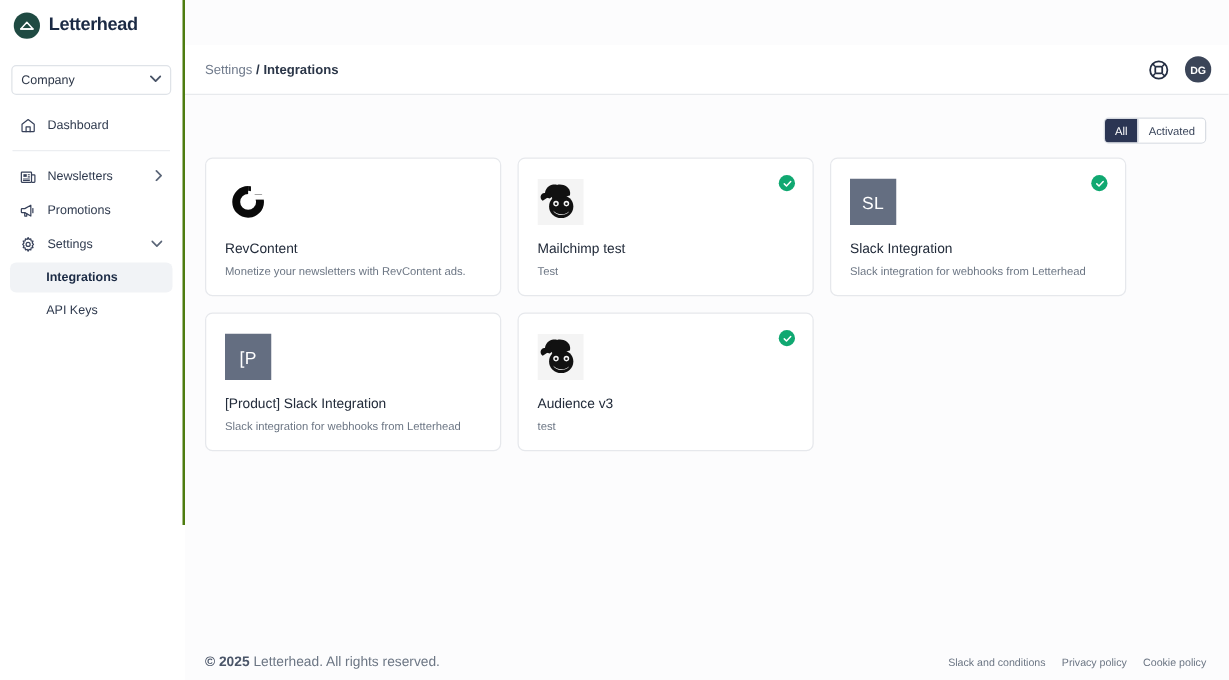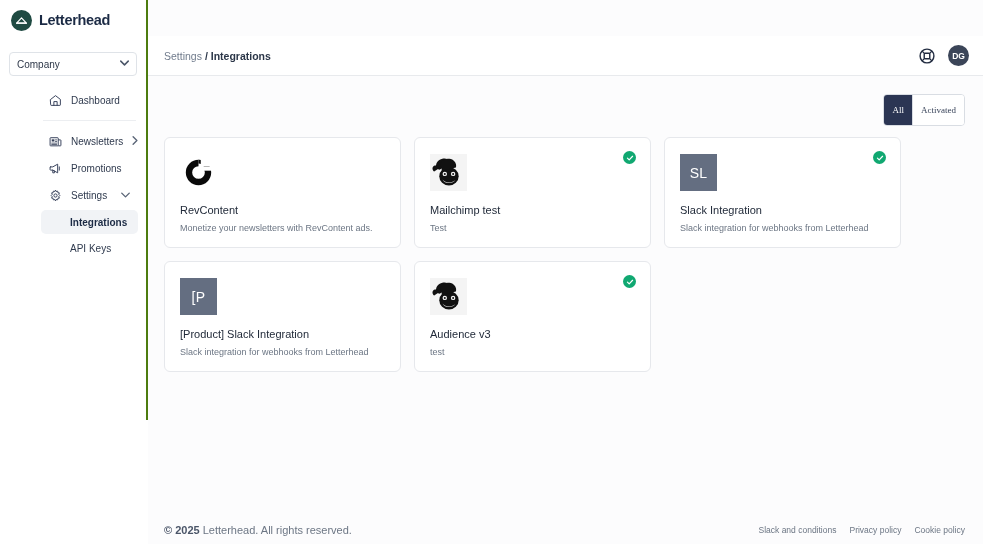--- a/index.html
+++ b/index.html
@@ -36,21 +36,21 @@
   .company-select {
     margin: 12px 9px 0 9px;
     height: 24px;
     border: 1px solid #dfe3e8; border-radius: 4px;
     background: #fff;
     display: flex; align-items: center; justify-content: space-between;
     padding: 0 7px;
     font-size: 10px; color: #2d3748;
   }
   .chev { font-size: 8px; color: #4a5568; line-height: 1; }
-  .nav { margin-top: 10px; padding-left: 33px; }
+  .nav { margin-top: 10px; }
   .nav-item {
     display: flex; align-items: center; gap: 9px;
     height: 26px; margin: 1px 8px; padding: 0 8px;
     font-size: 10px; color: #2f3a4e; border-radius: 5px;
     position: relative;
   }
   .nav-item .ico { width: 13px; height: 13px; display:flex; align-items:center; justify-content:center; flex:0 0 13px;}
   .nav-item .lbl { flex: 1; }
   .nav-item .arr { font-size: 8px; color: #5a6577; }
   .nav-divider { height: 1px; background: #eceef1; margin: 7px 10px; }
@@ -77,21 +77,21 @@
     width: 21px; height: 21px; border-radius: 50%;
     background: #3b4558; color: #fff;
     font-size: 8.5px; font-weight: bold;
     display: flex; align-items: center; justify-content: center;
   }
 
   .content { flex: 1; padding: 0 18px 0 16px; overflow: hidden; background:#fcfcfd; }
   .filter-row { display: flex; justify-content: flex-end; padding: 18px 0 11px 0; }
   .segmented {
     display: flex; border: 1px solid #d9dde3; border-radius: 4px;
-    overflow: hidden; background: #fff; height: 32px; font-family: Liberation Serif, serif;
+    overflow: hidden; background: #fff; height: 21px;
   }
   .seg {
     font-size: 9px; padding: 0 8px; display: flex; align-items: center;
     color: #39445a; background: #fff;
   }
   .seg.on { background: #2b3553; color: #ffffff; }
   .seg + .seg { border-left: 1px solid #d9dde3; }
 
   .grid { display: flex; flex-wrap: wrap; gap: 13px; }
   .card {

